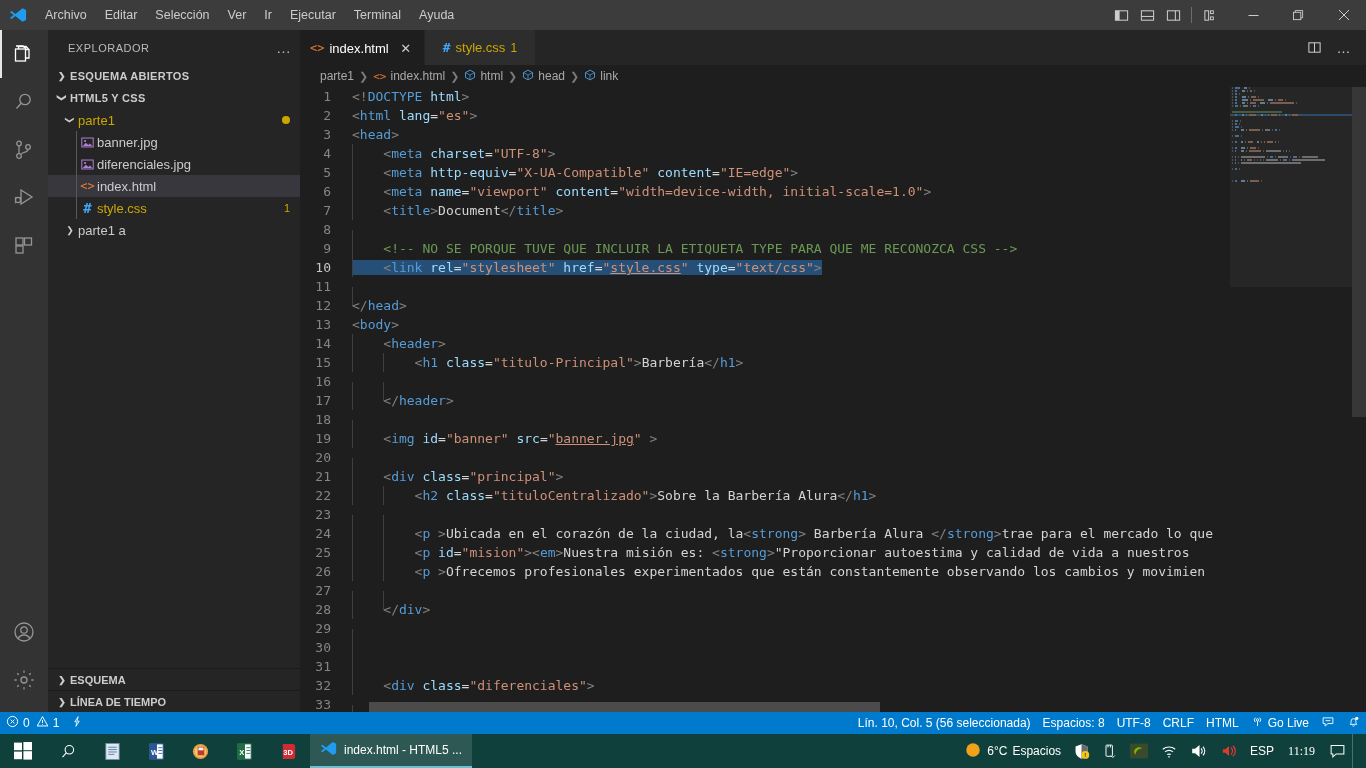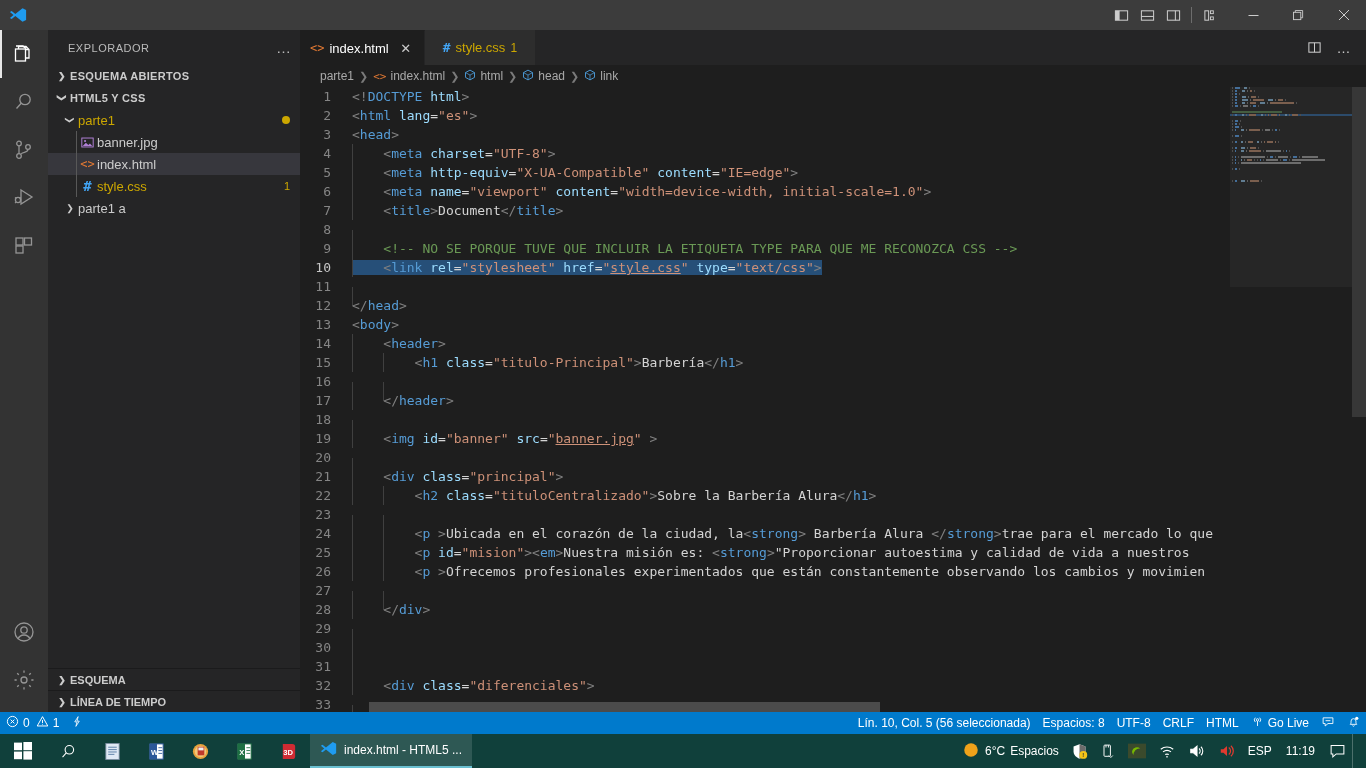--- a/index.html
+++ b/index.html
@@ -182,33 +182,43 @@
   .tb-btn { width: 44px; height: 34px; display: flex; align-items: center; justify-content: center; }
   .tb-app {
     height: 34px; display: flex; align-items: center; gap: 7px; padding: 0 10px;
     color: #ffffff; font-size: 12px; border-bottom: 2px solid transparent;
     max-width: 170px; overflow: hidden; white-space: nowrap;
   }
   .tb-app.chrome { border-bottom-color: #6abfd0; background: rgba(255,255,255,0.05); }
   .tb-app.vscode { border-bottom-color: #6abfd0; background: rgba(255,255,255,0.13); }
   .tray { margin-left: auto; display: flex; align-items: center; gap: 0px; padding-right: 4px; color: #fff; font-size: 12px; }
   .tray-item { padding: 0 6px; height: 34px; display: flex; align-items: center; gap: 5px; }
-  .tray-clock { display: flex; flex-direction: column; align-items: center; justify-content: center; font-size: 12px; padding: 0 8px; }
+  .tray-clock { display: flex; flex-direction: column; align-items: center; justify-content: center; font-size: 12px; padding: 0 8px; font-family: Liberation Serif, serif; }
   .tray-show-desktop { width: 10px; height: 34px; border-left: 1px solid rgba(255,255,255,.25); }
 </style>
 </head>
 <body>
 
 <div class="app">
 
   <div class="titlebar">
     <div class="vscode-logo">
       <svg width="18" height="18" viewBox="0 0 100 100">
         <path d="M75 12 L95 22 L95 78 L75 88 L35 56 L15 72 L5 66 L25 50 L5 34 L15 28 L35 44 Z" fill="#1f9cf0"></path>
       </svg>
+    </div>
+    <div class="menu">
+      <div class="menu-item">Archivo</div>
+      <div class="menu-item">Editar</div>
+      <div class="menu-item">Selección</div>
+      <div class="menu-item">Ver</div>
+      <div class="menu-item">Ir</div>
+      <div class="menu-item">Ejecutar</div>
+      <div class="menu-item">Terminal</div>
+      <div class="menu-item">Ayuda</div>
     </div>
     <div class="title-right">
       <div class="layout-icons">
         <div class="tb-icon">
           <svg width="15" height="15" viewBox="0 0 16 16">
               <rect x="1.5" y="3" width="13" height="10" fill="none" stroke="#cccccc" stroke-width="1.1"></rect>
               <rect x="1.5" y="3" width="4.5" height="10" fill="#cccccc"></rect>
             </svg>
         </div>
         <div class="tb-icon">
@@ -336,20 +346,31 @@
         <span class="file-icon">
           <svg width="13" height="13" viewBox="0 0 16 16">
               <rect x="1" y="2.5" width="14" height="11" fill="none" stroke="#b180d7" stroke-width="1.2"></rect>
               <circle cx="5" cy="6.2" r="1.3" fill="#b180d7"></circle>
               <path d="M2.2 12.4 L6 8.2 L9 11 L11 9.2 L13.8 12.4 Z" fill="#b180d7"></path>
             </svg>
         </span>
         <span>banner.jpg</span>
       </div>
 
+      <div class="tree-row" style="padding-left:30px;">
+        <span class="guide"></span>
+        <span class="file-icon">
+          <svg width="13" height="13" viewBox="0 0 16 16">
+              <rect x="1" y="2.5" width="14" height="11" fill="none" stroke="#b180d7" stroke-width="1.2"></rect>
+              <circle cx="5" cy="6.2" r="1.3" fill="#b180d7"></circle>
+              <path d="M2.2 12.4 L6 8.2 L9 11 L11 9.2 L13.8 12.4 Z" fill="#b180d7"></path>
+            </svg>
+        </span>
+        <span>diferenciales.jpg</span>
+      </div>
 
       <div class="tree-row selected" style="padding-left:30px;">
         <span class="guide"></span>
         <span class="file-icon" style="color:#e37933;font-family:'DejaVu Sans Mono',monospace;font-size:12px;">&lt;&gt;</span>
         <span>index.html</span>
       </div>
 
       <div class="tree-row" style="padding-left:30px;">
         <span class="guide"></span>
         <span class="file-icon" style="color:#42a5f5;font-family:'DejaVu Sans Mono',monospace;font-size:14px;font-weight:bold;">#</span>

